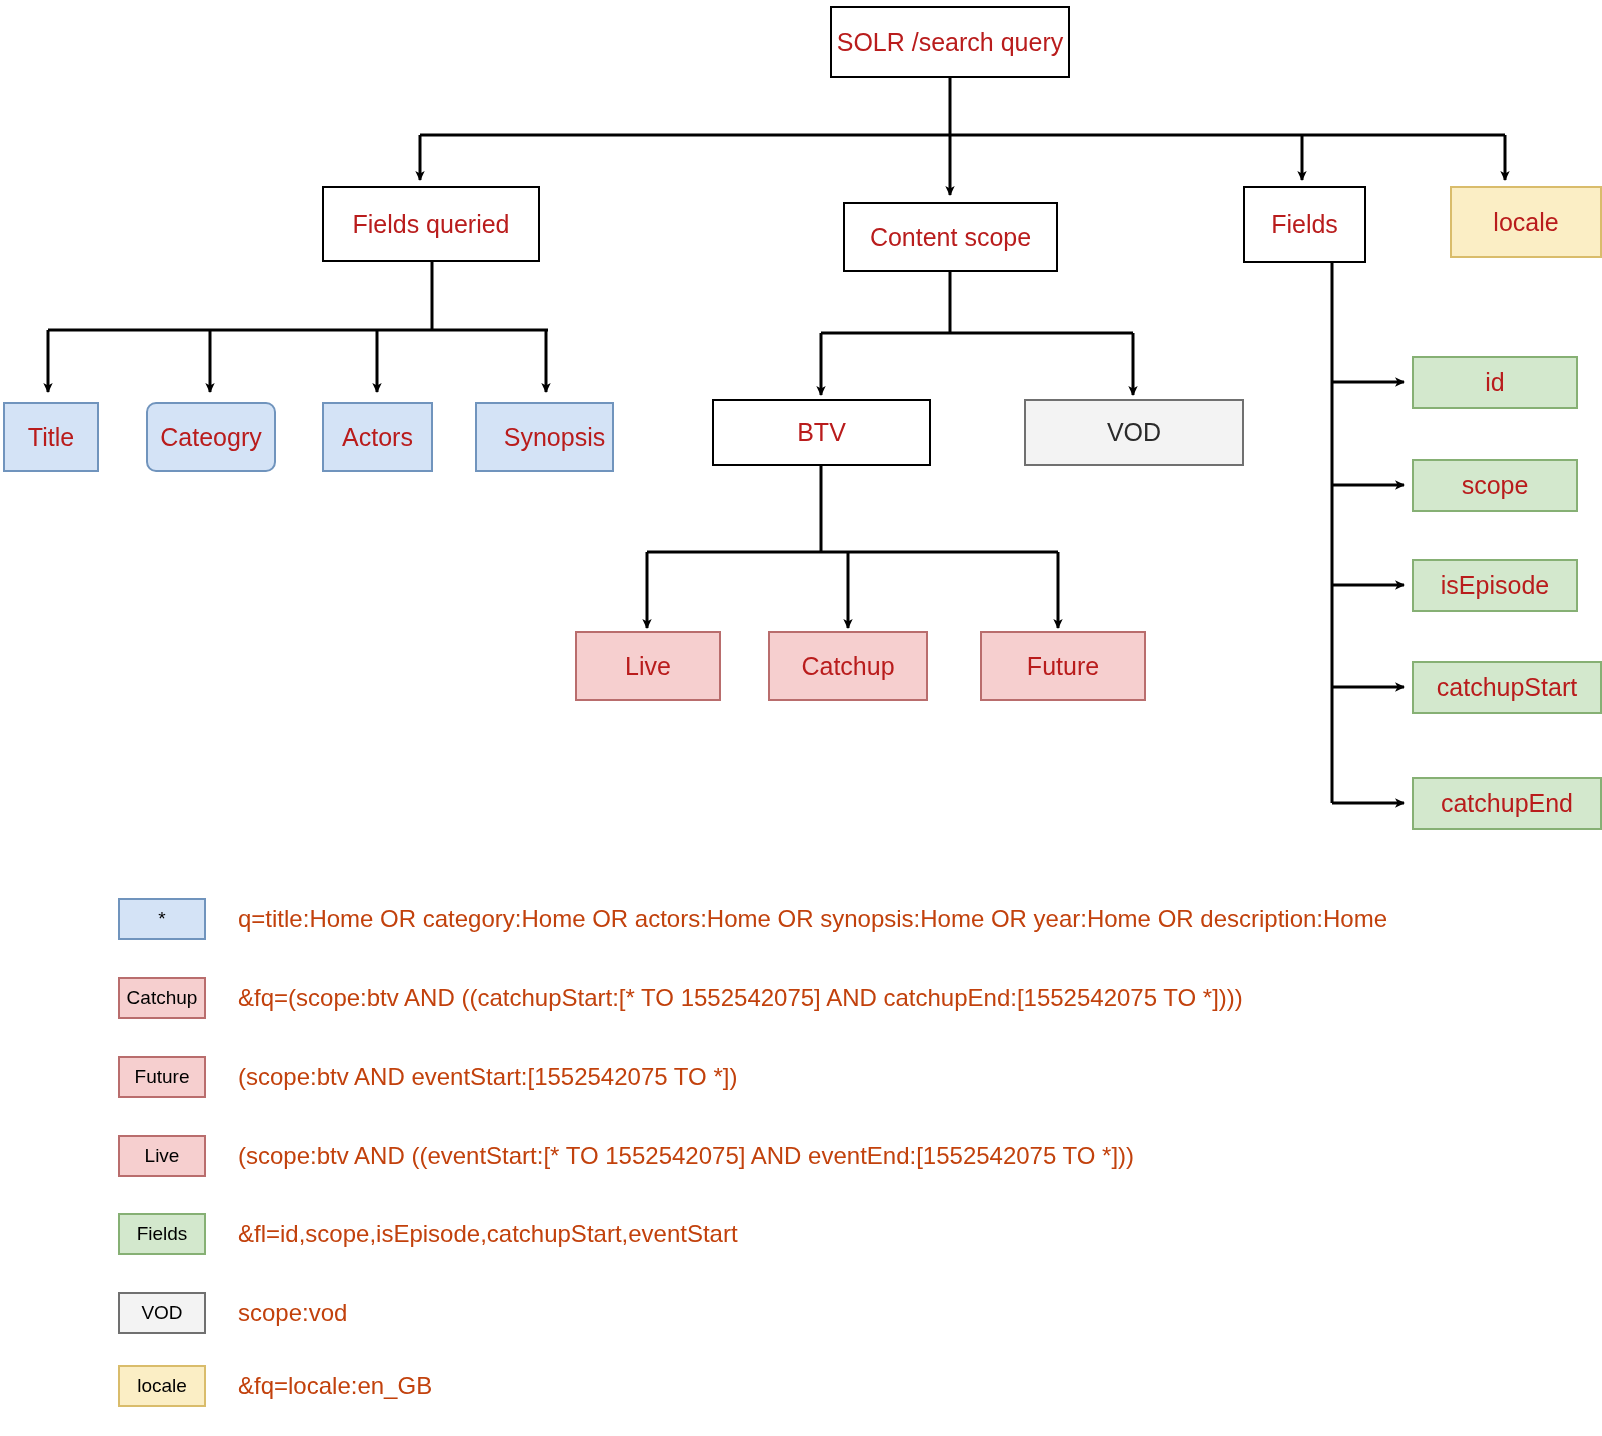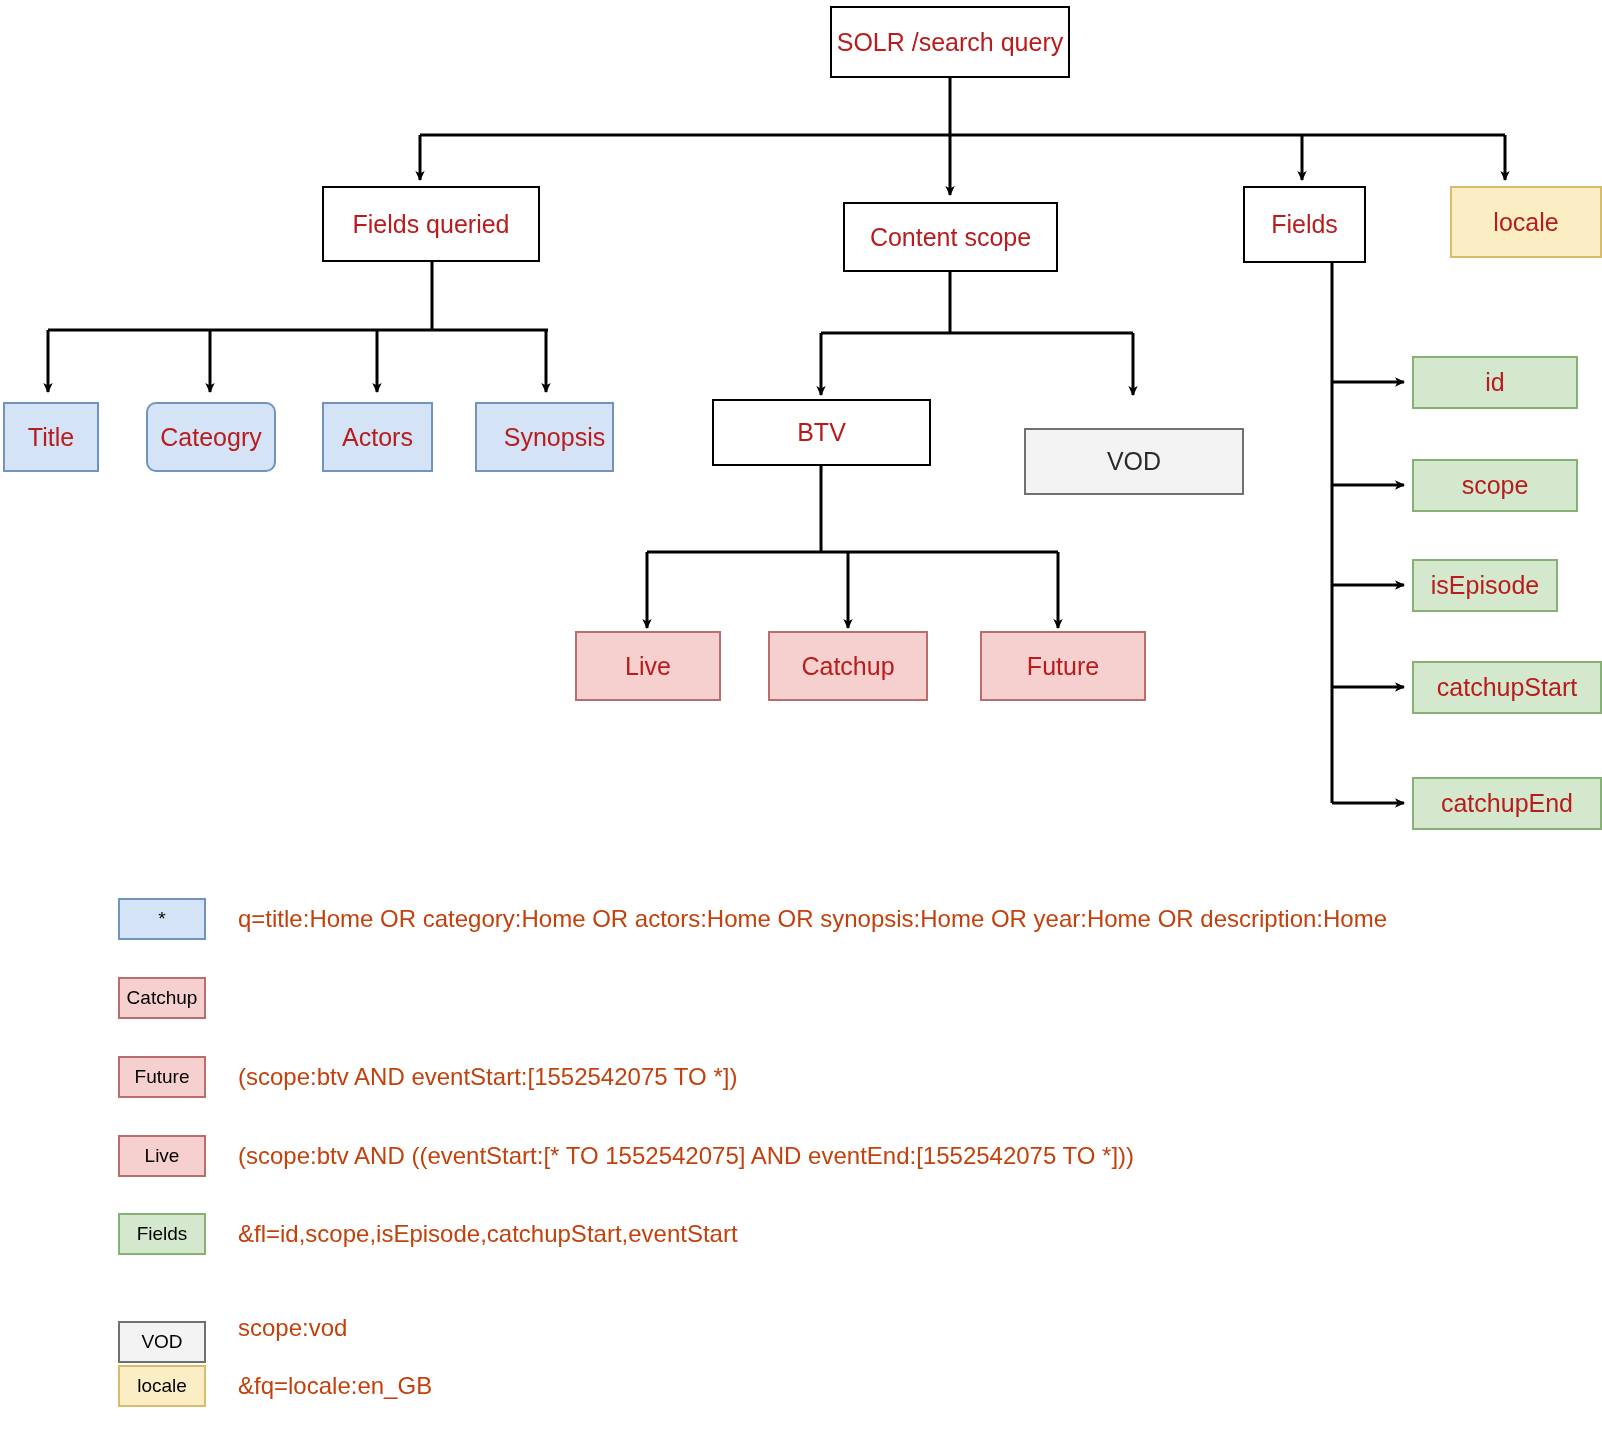--- a/index.html
+++ b/index.html
@@ -8,21 +8,21 @@
   svg#wires{position:absolute;left:0;top:0;width:1602px;height:1436px;pointer-events:none;}
 
   .node{position:absolute;box-sizing:border-box;display:flex;align-items:center;
         justify-content:center;text-align:center;font-size:25px;color:#b91c1c;
         line-height:1.15;}
   .plain{background:#ffffff;border:2px solid #000000;}
   .blue{background:#d4e3f6;border:2px solid #7094bd;align-items:center;}
   .red{background:#f6cfcf;border:2px solid #b96d6d;}
   .green{background:#d3e8cd;border:2px solid #86b074;}
   .yellow{background:#fbeec5;border:2px solid #d9bc6b;}
-  .grey{background:#f3f3f3;border:2px solid #707070;color:#2b2b2b;margin-top:29px;}
+  .grey{background:#f3f3f3;border:2px solid #707070;color:#2b2b2b;}
 
   
   .legend-row{position:absolute;left:0;display:flex;align-items:center;}
   .chip{box-sizing:border-box;width:88px;height:42px;display:flex;align-items:center;
         justify-content:center;font-size:19px;color:#000;}
   .legend-text{margin-left:32px;font-size:24px;color:#c2410c;white-space:nowrap;text-align:right;}
 </style>
 </head>
 <body>
 
@@ -118,41 +118,42 @@
   <div class="node red" style="left:980px;top:631px;width:166px;height:70px;">
     <span>Future</span>
   </div>
 
   <div class="node green" style="left:1412px;top:356px;width:166px;height:53px;">
     <span>id</span>
   </div>
   <div class="node green" style="left:1412px;top:459px;width:166px;height:53px;">
     <span>scope</span>
   </div>
-  <div class="node green" style="left:1412px;top:559px;width:146px;height:53px;">
+  <div class="node green" style="left:1412px;top:559px;width:166px;height:53px;">
     <span>isEpisode</span>
   </div>
   <div class="node green" style="left:1412px;top:661px;width:190px;height:53px;">
     <span>catchupStart</span>
   </div>
   <div class="node green" style="left:1412px;top:777px;width:190px;height:53px;">
     <span>catchupEnd</span>
   </div>
 
   <div class="legend-row" style="top:898px;">
     <div class="chip blue" style="margin-left:118px;">
       <span>*</span>
     </div>
     <span class="legend-text">q=title:Home OR category:Home OR actors:Home OR synopsis:Home OR year:Home OR description:Home</span>
   </div>
 
   <div class="legend-row" style="top:977px;">
     <div class="chip red" style="margin-left:118px;">
       <span>Catchup</span>
     </div>
+    <span class="legend-text">&amp;fq=(scope:btv AND ((catchupStart:[* TO 1552542075] AND catchupEnd:[1552542075 TO *])))</span>
   </div>
 
   <div class="legend-row" style="top:1056px;">
     <div class="chip red" style="margin-left:118px;">
       <span>Future</span>
     </div>
     <span class="legend-text">(scope:btv AND eventStart:[1552542075 TO *])</span>
   </div>
 
   <div class="legend-row" style="top:1135px;">

